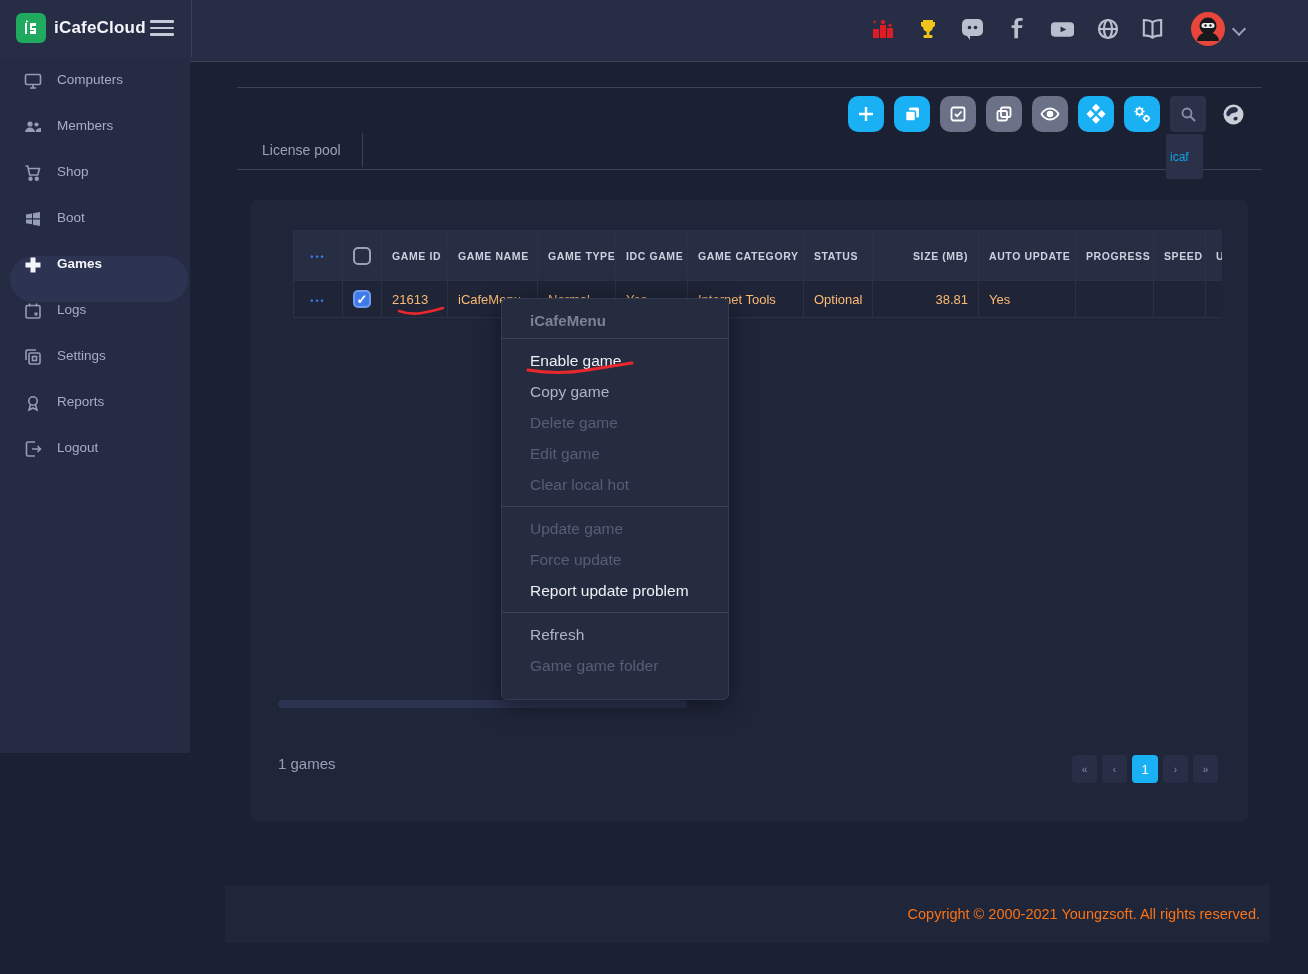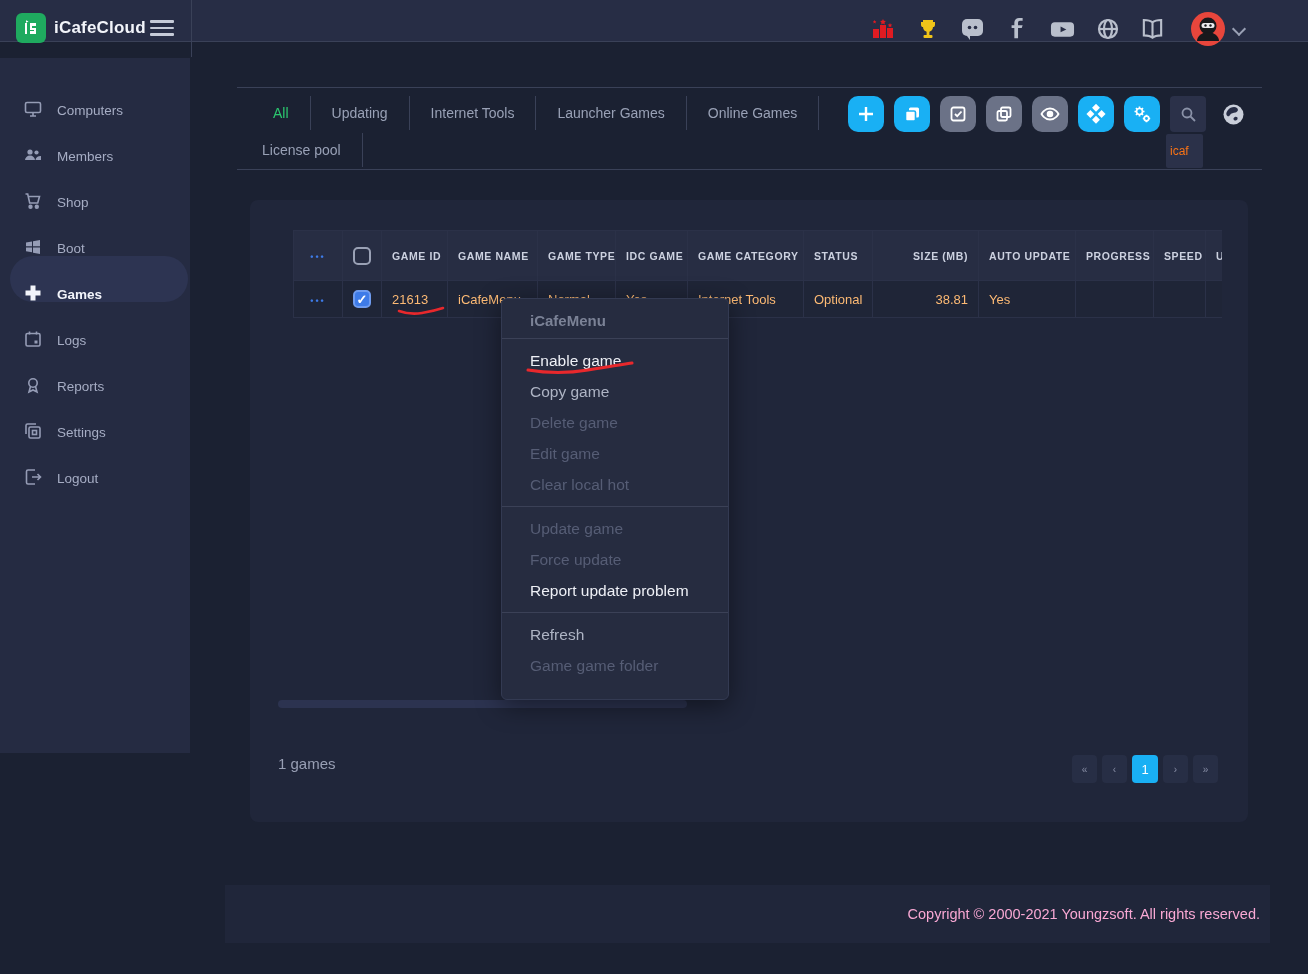--- a/index.html
+++ b/index.html
@@ -1,59 +1,59 @@
 <!DOCTYPE html>
 <html><head>
 <meta charset="utf-8">
 <style>
   * { margin:0; padding:0; box-sizing:border-box; }
   body { font-family:"Liberation Sans", sans-serif; background:#10141f; }
   .screen { position:relative; width:1308px; height:974px; overflow:hidden; background:#1b2132; }
 
   
-  .topbar { position:absolute; left:0; top:0; width:1308px; height:42px; background:#272d45; border-bottom:1px solid #3a4158; }
+  .topbar { position:absolute; left:0; top:0; width:1308px; height:62px; background:#272d45; border-bottom:1px solid #3a4158; }
   .topbar-vdiv { position:absolute; left:191px; top:0; width:1px; height:57px; background:#3a4158; }
   .brand { position:absolute; left:16px; top:13px; display:flex; align-items:center; gap:8px; }
   .brand-badge { width:30px; height:30px; border-radius:6px; background:#1faa5f; display:flex; align-items:center; justify-content:center; color:#fff; font-weight:bold; font-size:16px; }
   .brand-name { color:#f2f4fa; font-weight:bold; font-size:17px; letter-spacing:.2px; }
   .hamburger { position:absolute; left:150px; top:20px; width:24px; height:18px; cursor:pointer; }
   .hamburger span { display:block; height:2.6px; background:#c6cbd8; margin-bottom:4px; border-radius:1px; }
   .top-icons { position:absolute; left:870px; top:16px; display:flex; align-items:center; gap:20px; }
   .tico { width:25px; height:25px; display:flex; align-items:center; justify-content:center; cursor:pointer; }
   .avatar-wrap { position:absolute; left:1190px; top:11px; display:flex; align-items:center; gap:8px; cursor:pointer; }
   .chev { width:10px; height:10px; border-right:2px solid #9aa1b5; border-bottom:2px solid #9aa1b5; transform:rotate(45deg); margin-top:-4px; }
 
   
   .sidebar { position:absolute; left:0; top:58px; width:190px; height:695px; background:#252b42; }
   .side-user { display:flex; align-items:center; gap:12px; padding:18px 0 0 24px; }
   .side-user-name { color:#eef0f6; font-weight:bold; font-size:14px; }
   .side-user-id { color:#8a92a8; font-size:11px; margin-top:3px; }
   .side-menu { margin-top:14px; list-style:none; }
-  .side-item { height:46px; display:flex; align-items:flex-end; gap:15px; padding-left:24px; color:#a6adc4; font-size:13.5px; cursor:pointer; }
+  .side-item { height:46px; display:flex; align-items:flex-start; gap:15px; padding-left:24px; color:#a6adc4; font-size:13.5px; cursor:pointer; }
   .side-item svg { flex:0 0 auto; }
   .side-item.active { background:#2d3452; border-radius:26px; margin-left:10px; margin-right:2px; padding-left:14px; color:#f2f4fa; font-weight:bold; }
 
   
   .tabs-block { position:absolute; left:237px; top:87px; width:1025px; height:83px; border-top:1px solid #3a4158; border-bottom:1px solid #3a4158; }
   .tabs { position:absolute; display:flex; list-style:none; }
   .tabs.row1 { left:0; top:8px; }
   .tabs.row2 { left:0; top:45px; }
   .tabs li { height:34px; display:flex; align-items:center; padding:0 21px; border-right:1px solid #3a4158; color:#99a1b6; font-size:14px; cursor:pointer; white-space:nowrap; }
   .tabs li:first-child { padding-left:36px; }
   .tabs.row2 li:first-child { padding-left:25px; }
   .tabs li.active { color:#2bc76f; }
   .caret-down { display:inline-block; margin-left:7px; width:0; height:0; border-left:4px solid transparent; border-right:4px solid transparent; border-top:5px solid #99a1b6; }
 
   
   .actions { position:absolute; left:848px; top:96px; display:flex; gap:10px; z-index:5; }
   .abtn { width:36px; height:36px; border-radius:10px; border:none; display:flex; align-items:center; justify-content:center; cursor:pointer; }
   .abtn.blue { background:#19b0f4; }
   .abtn.gray { background:#6b7287; }
   .abtn.dark { background:#2b3149; border-radius:4px; }
-  .search-input { position:absolute; left:1166px; top:134px; width:37px; height:34px; background:#2b3149; border:none; color:#f97316; font-size:12px; padding:0 4px; border-radius:2px; font-family:"Liberation Sans",sans-serif; z-index:5; }
+  .search-input { position:absolute; left:1166px; top:134px; width:37px; height:45px; background:#2b3149; border:none; color:#0ea5e9; font-size:12px; padding:0 4px; border-radius:2px; font-family:"Liberation Sans",sans-serif; z-index:5; }
   .globe-btn { position:absolute; left:1223px; top:104px; cursor:pointer; z-index:5; }
 
   
   .card { position:absolute; left:250px; top:200px; width:998px; height:622px; background:#20263a; border-radius:8px; }
   .table-wrap { position:absolute; left:293px; top:230px; width:929px; overflow:hidden; }
   table { border-collapse:collapse; width:952px; table-layout:fixed; }
   th, td { border:1px solid #2b3148; overflow:hidden; white-space:nowrap; }
   thead th { height:50px; background:#272d43; color:#ccd1e0; font-size:10.5px; letter-spacing:.6px; font-weight:bold; text-align:left; padding:0 10px; }
   tbody td { height:37px; background:#1f2537; color:#fdba74; font-size:13px; padding:0 10px; }
   th.c-ctr, td.c-ctr { text-align:center; padding:0; }
@@ -79,21 +79,21 @@
   .cmenu-item { height:31px; line-height:31px; padding-left:28px; font-size:15.5px; cursor:pointer; }
   .cmenu-item.bright { color:#eef0f6; }
   .cmenu-item.normal { color:#aeb4c4; }
   .cmenu-item.disabled { color:#565d75; cursor:default; }
 
   
   .anno { position:absolute; z-index:30; pointer-events:none; }
 
   
   .footer { position:absolute; left:225px; top:885px; width:1045px; height:58px; background:#20263a; display:flex; align-items:center; justify-content:flex-end; padding-right:10px; }
-  .footer div { color:#f9a8d4; font-size:14.5px; }
+  .footer div { color:#f97316; font-size:14.5px; }
 </style>
 </head>
 <body>
 
 <div class="screen">
 
   <header class="topbar">
     <div class="brand">
       <span class="brand-badge">
         <svg width="20" height="20" viewBox="0 0 20 20">
@@ -219,61 +219,44 @@
       <li class="side-item">
         <svg width="18" height="18" viewBox="0 0 18 18" fill="none" stroke="#959cb5" stroke-width="1.6">
             <rect x="2" y="3.5" width="14" height="12.5" rx="1.5"></rect>
             <path d="M5.5 1.5v3M12.5 1.5v3"></path>
             <rect x="10.5" y="10.5" width="3" height="3" fill="#959cb5" stroke="none"></rect>
           </svg>
         <span>Logs</span>
       </li>
       <li class="side-item">
         <svg width="18" height="18" viewBox="0 0 18 18" fill="none" stroke="#959cb5" stroke-width="1.6">
-            <circle cx="9" cy="7" r="4.2"></circle>
-            <path d="M6.5 10.5L5 16l4-2 4 2-1.5-5.5"></path>
-          </svg>
-        <span>Reports</span>
-      </li>
-      <li class="side-item">
-        <svg width="18" height="18" viewBox="0 0 18 18" fill="none" stroke="#959cb5" stroke-width="1.6">
             <rect x="5" y="5" width="11" height="11" rx="1.5"></rect>
             <path d="M2 12V3.5A1.5 1.5 0 0 1 3.5 2H12"></path>
             <rect x="8.5" y="8.5" width="4" height="4"></rect>
           </svg>
         <span>Settings</span>
       </li>
       <li class="side-item">
         <svg width="18" height="18" viewBox="0 0 18 18" fill="none" stroke="#959cb5" stroke-width="1.6">
+            <circle cx="9" cy="7" r="4.2"></circle>
+            <path d="M6.5 10.5L5 16l4-2 4 2-1.5-5.5"></path>
+          </svg>
+        <span>Reports</span>
+      </li>
+      <li class="side-item">
+        <svg width="18" height="18" viewBox="0 0 18 18" fill="none" stroke="#959cb5" stroke-width="1.6">
             <path d="M11 2H4a1.5 1.5 0 0 0-1.5 1.5v11A1.5 1.5 0 0 0 4 16h7"></path>
             <path d="M8 9h8.5M13.5 6l3 3-3 3"></path>
           </svg>
         <span>Logout</span>
       </li>
     </ul>
   </aside>
 
   <section class="tabs-block">
-    <ul class="tabs row1">
-      <li class="active">
-          <span>All</span>
-        </li>
-      <li>
-          <span>Updating</span>
-        </li>
-      <li>
-          <span>Internet Tools</span>
-        </li>
-      <li>
-          <span>Launcher Games</span>
-        </li>
-      <li>
-          <span>Online Games</span>
-        </li>
-    </ul>
     <ul class="tabs row2">
       <li>
           <span>License pool</span>
         </li>
     </ul>
   </section>
 
   <div class="actions">
     <button class="abtn blue">
       <svg width="18" height="18" viewBox="0 0 18 18" stroke="#fff" stroke-width="2.4">

